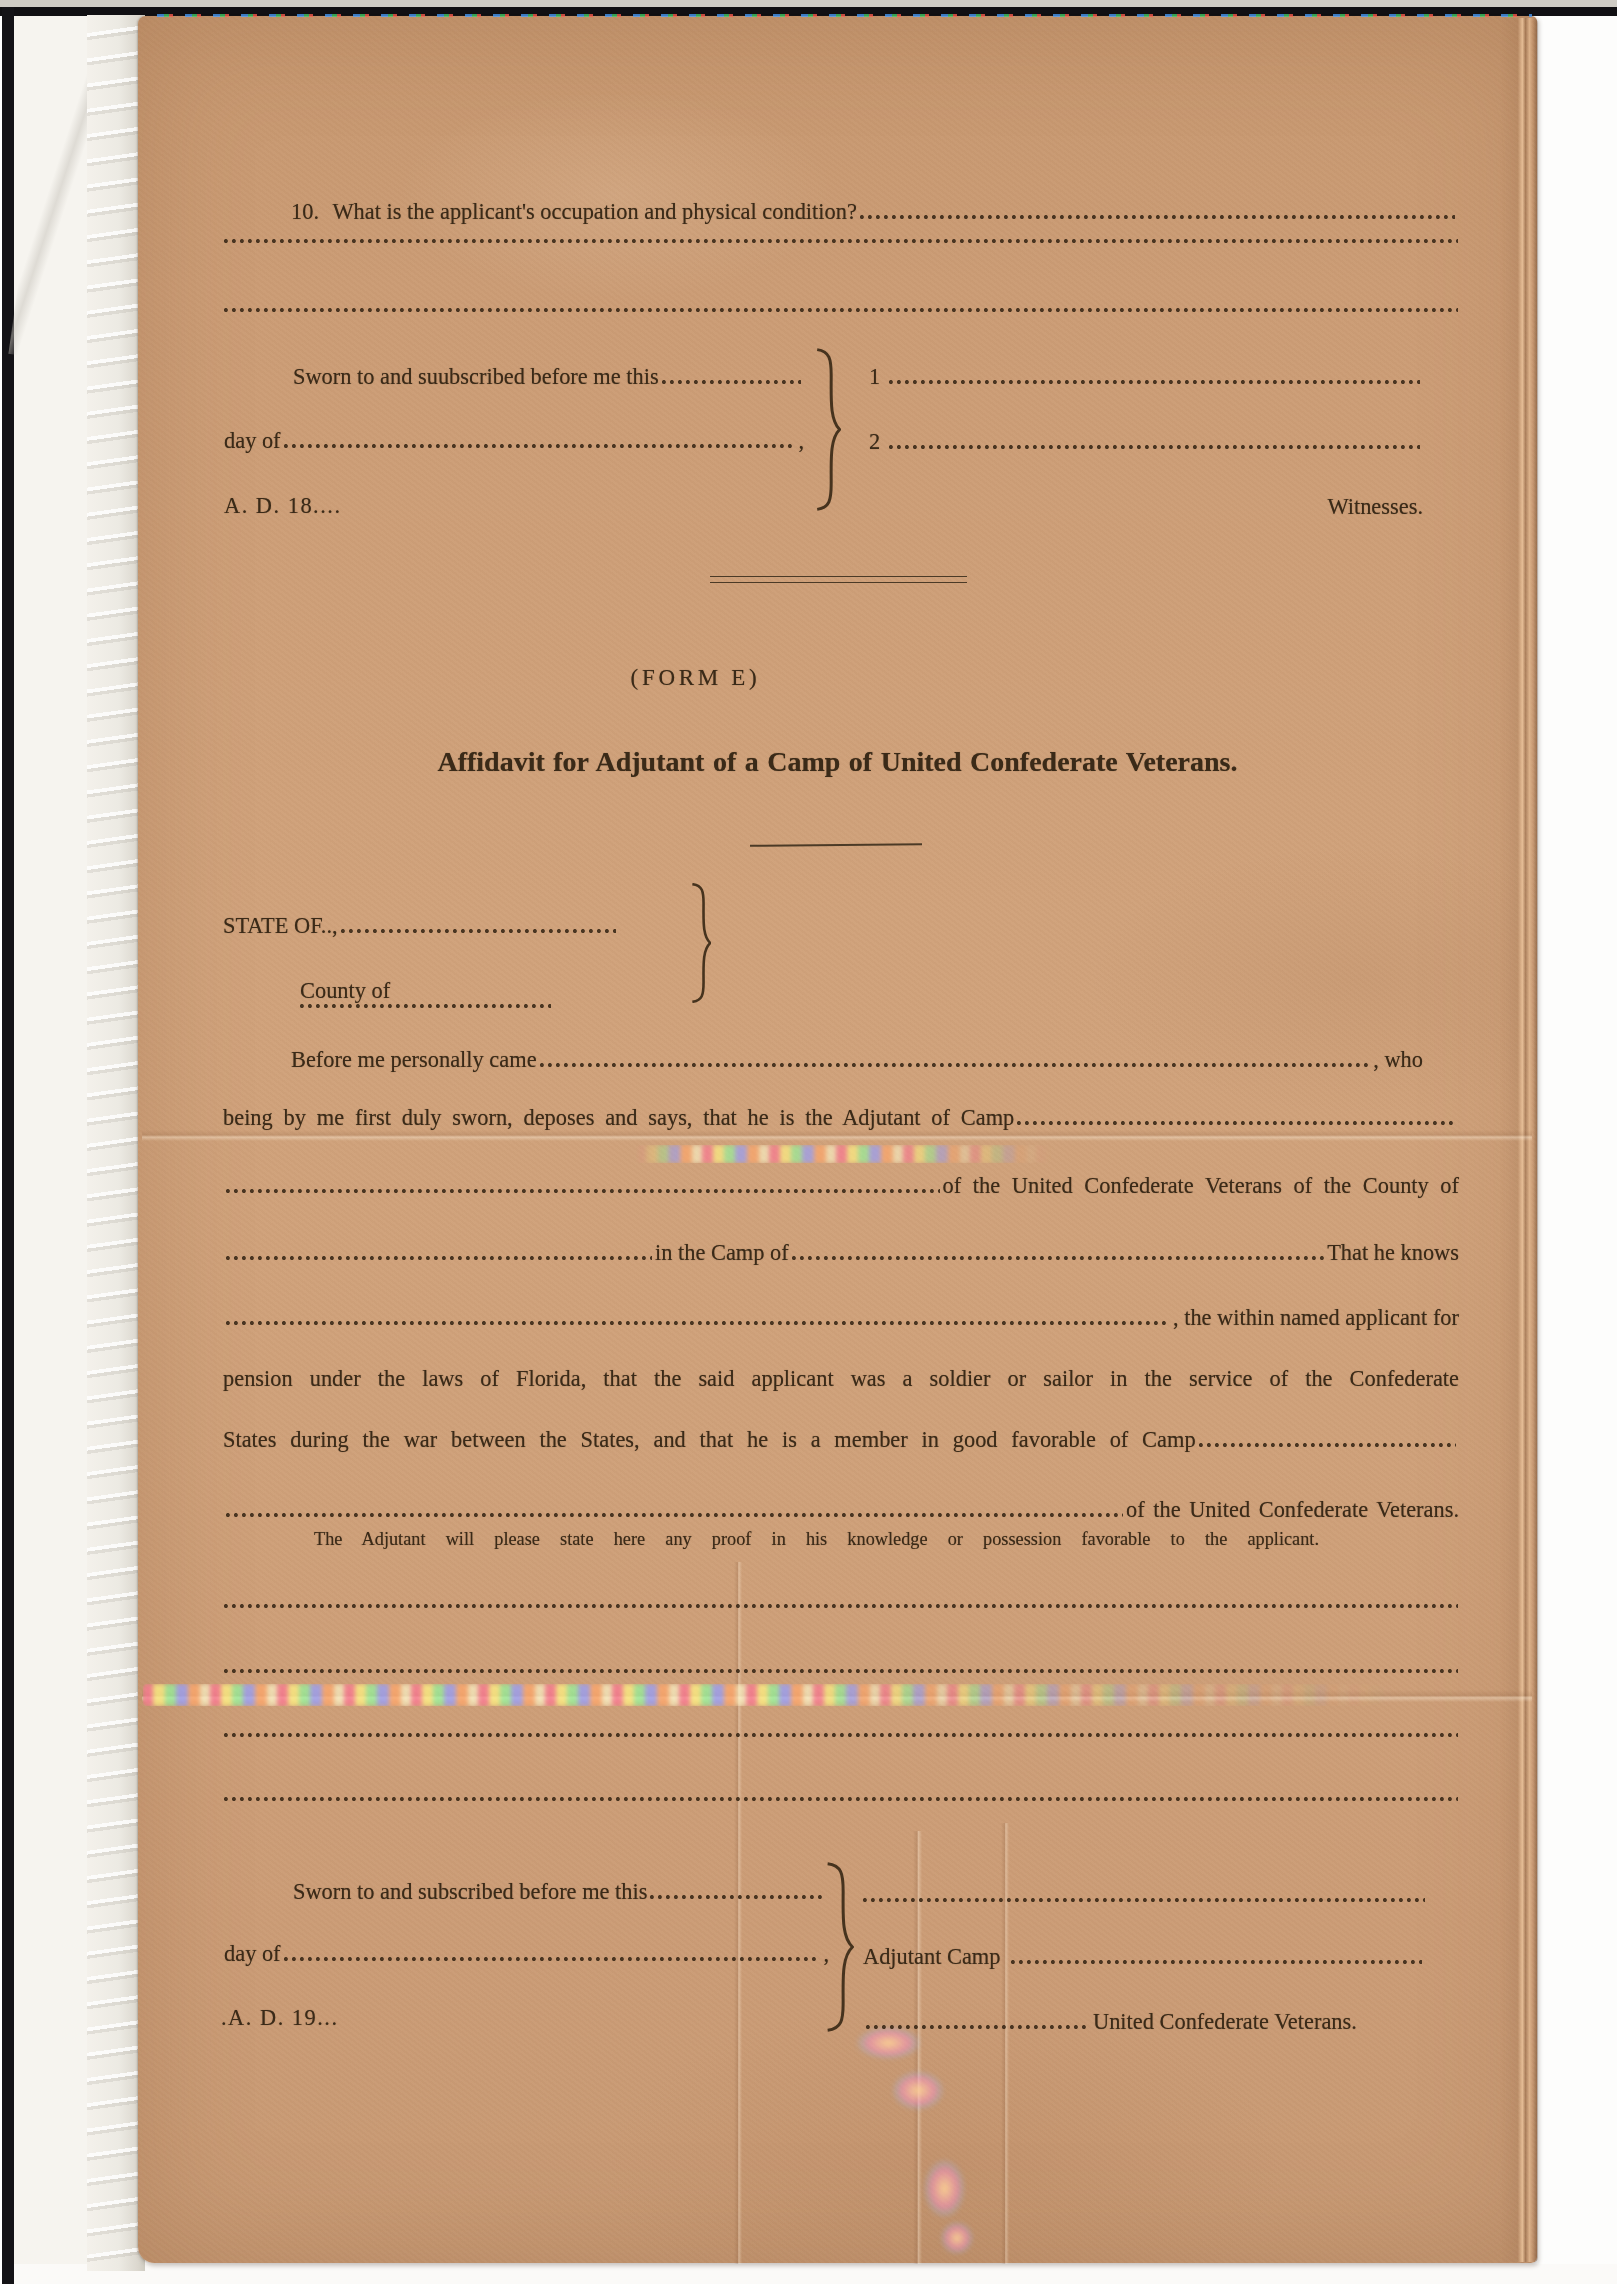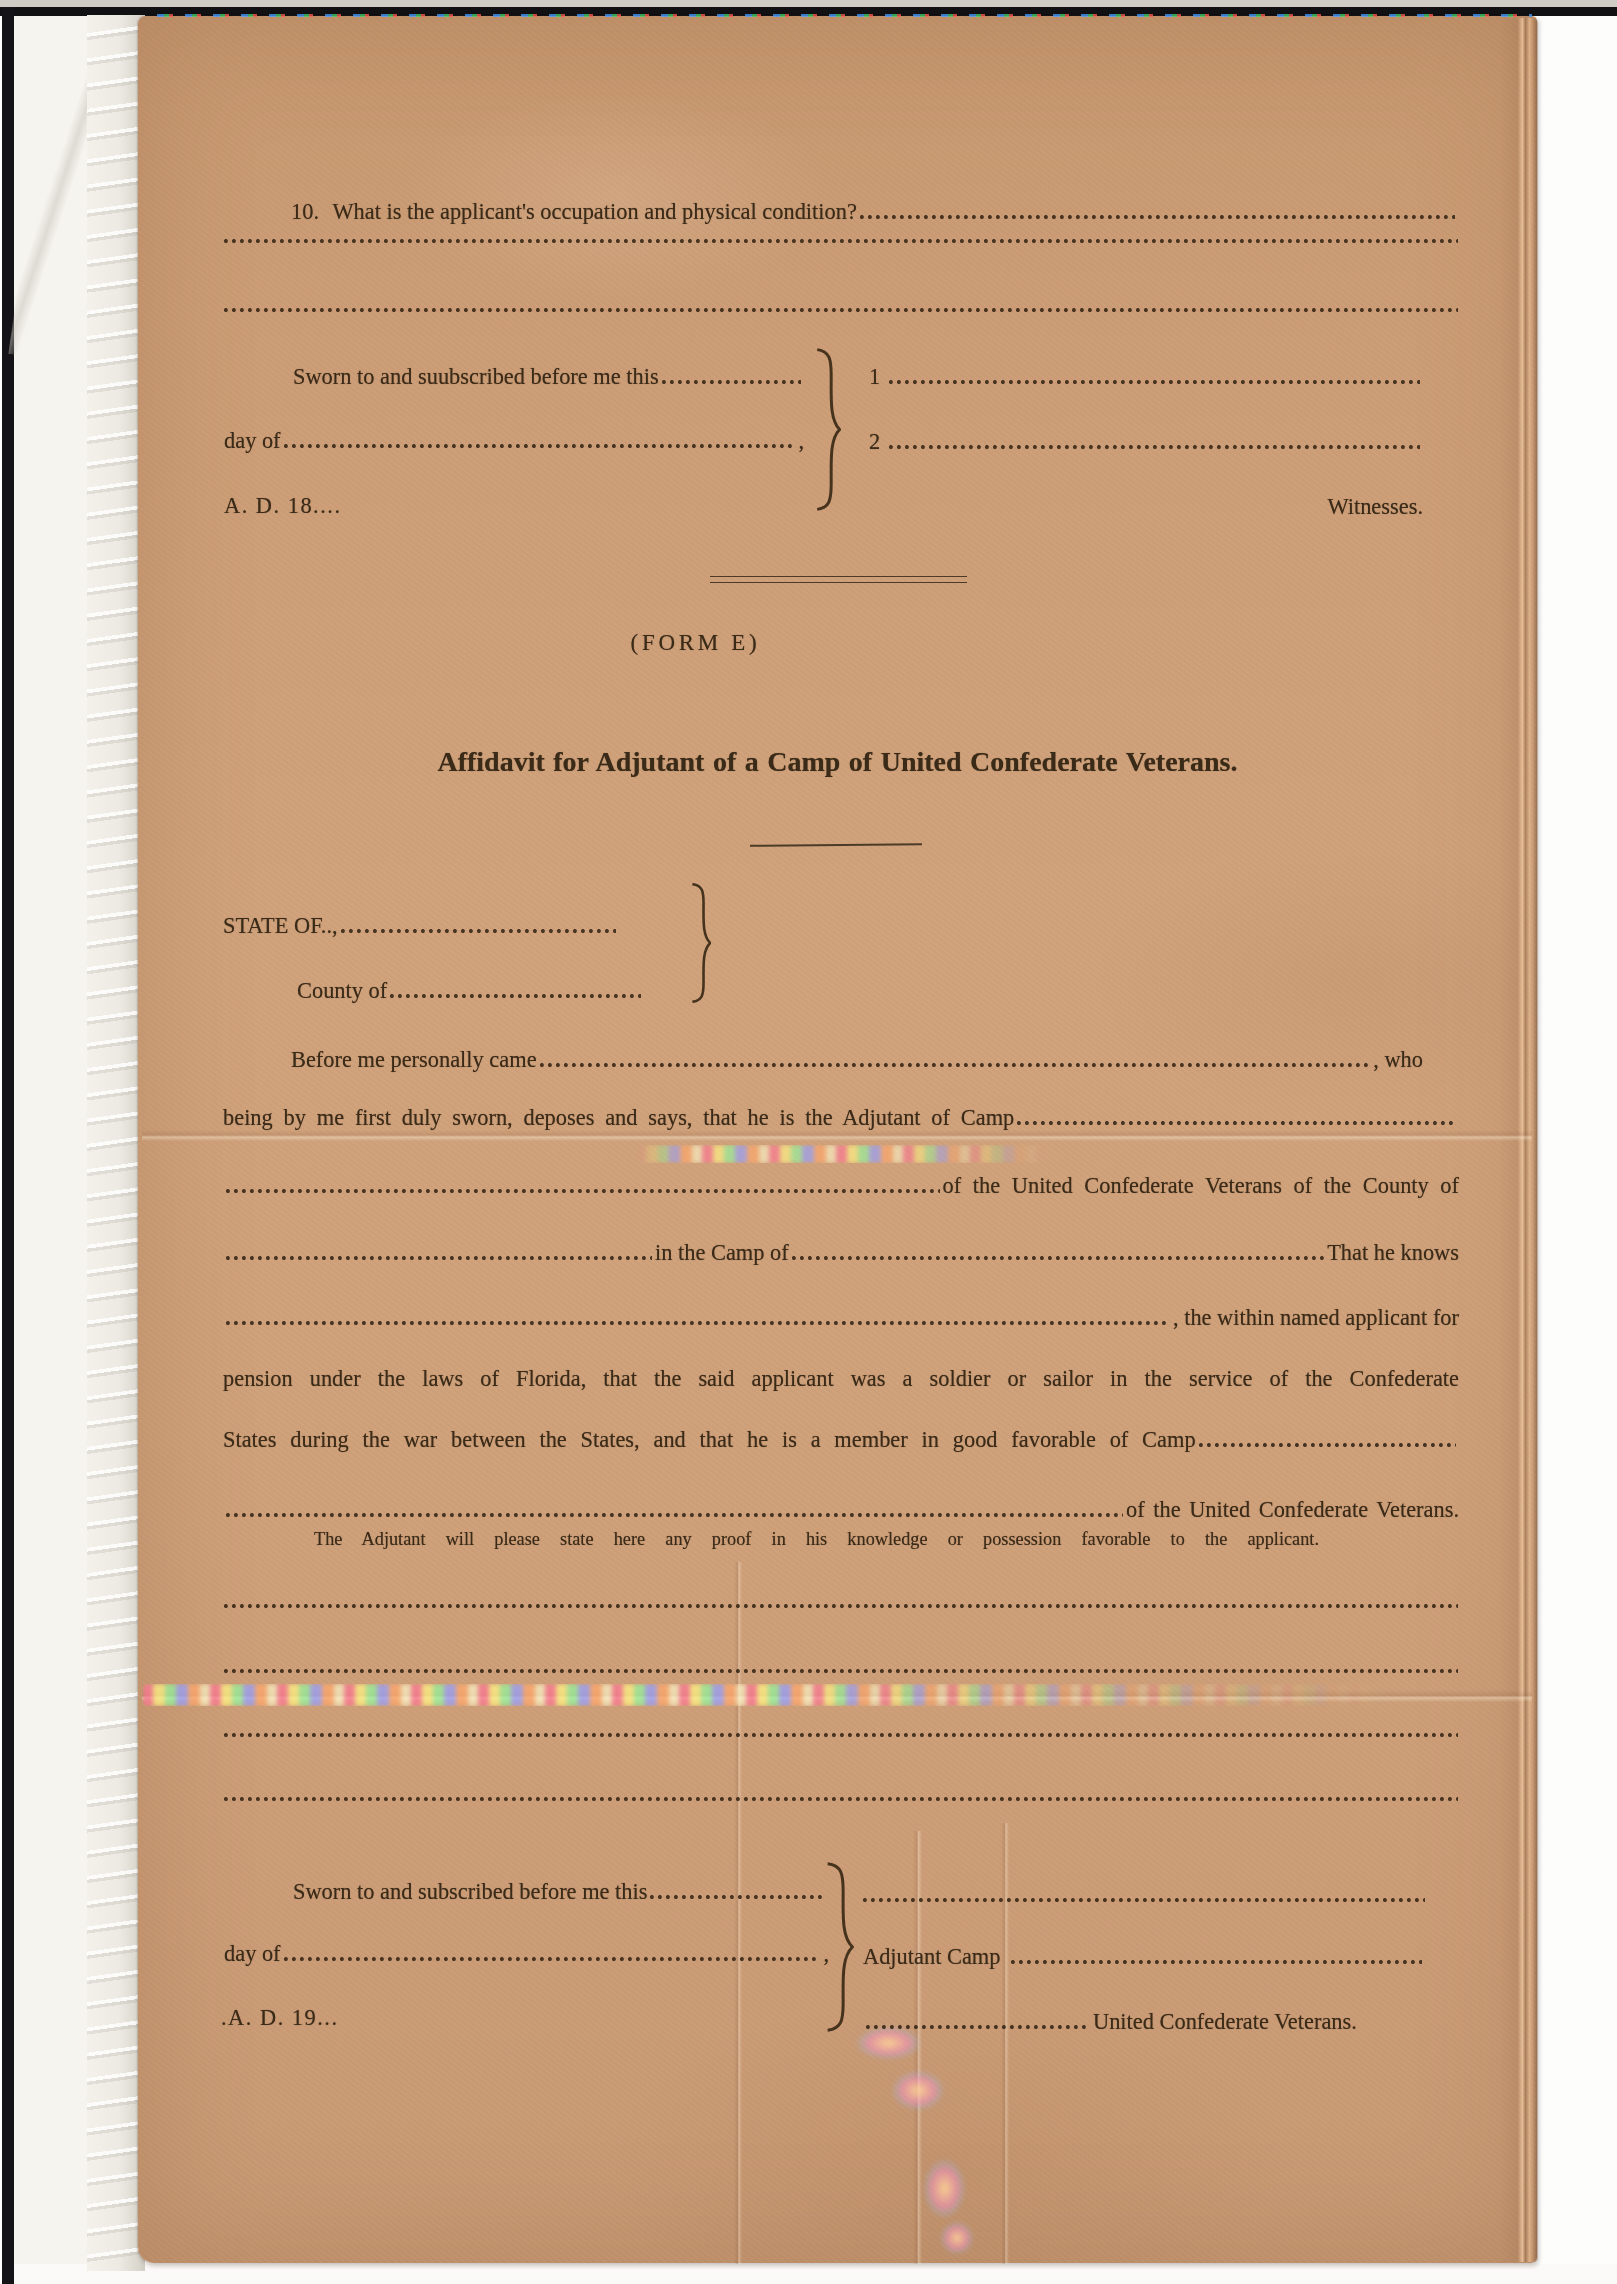--- a/index.html
+++ b/index.html
@@ -153,33 +153,33 @@
   <span class="t">Witnesses.</span>
 </div>
 <div class="abs brace" style="left:813px;top:348px;width:28px;height:163px;">
   <svg viewBox="0 0 40 200" preserveAspectRatio="none">
       <path d="M6 2 C 24 4, 26 14, 26 34 C 26 62, 24 88, 38 100 C 24 112, 26 138, 26 166 C 26 186, 24 196, 6 198" fill="none" stroke="#46331e" stroke-width="3" vector-effect="non-scaling-stroke"></path>
     </svg>
 </div>
 
 <div class="abs divider-double" style="left:710px;top:576px;width:257px;"></div>
 
-<div class="line heading center" style="left:138px;top:629px;width:1115px;">
+<div class="line heading center" style="left:138px;top:664px;width:1115px;">
   <span class="t">(FORM E)</span>
 </div>
 <div class="line title center" style="left:138px;top:748px;width:1399px;">
   <span class="t">Affidavit for Adjutant of a Camp of United Confederate Veterans.</span>
 </div>
 <div class="abs divider-single" style="left:750px;top:844px;width:172px;"></div>
 
 <div class="line" style="left:223px;top:912px;width:448px;">
   <span class="t">STATE OF..,</span>
   <span class="dots fixed" style="width:275px;"></span>
 </div>
-<div class="line" style="left:297px;top:977px;width:374px;">
+<div class="line" style="left:297px;top:977px;width:374px;flex-direction:column;">
   <span class="t">County of</span>
   <span class="dots fixed" style="width:251px;"></span>
 </div>
 <div class="abs brace" style="left:689px;top:883px;width:22.4px;height:120px;">
   <svg viewBox="0 0 40 200" preserveAspectRatio="none">
       <path d="M6 2 C 24 4, 26 14, 26 34 C 26 62, 24 88, 38 100 C 24 112, 26 138, 26 166 C 26 186, 24 196, 6 198" fill="none" stroke="#46331e" stroke-width="2.6" vector-effect="non-scaling-stroke"></path>
     </svg>
 </div>
 
 <div class="line" style="left:291px;top:1046px;width:1132px;">

